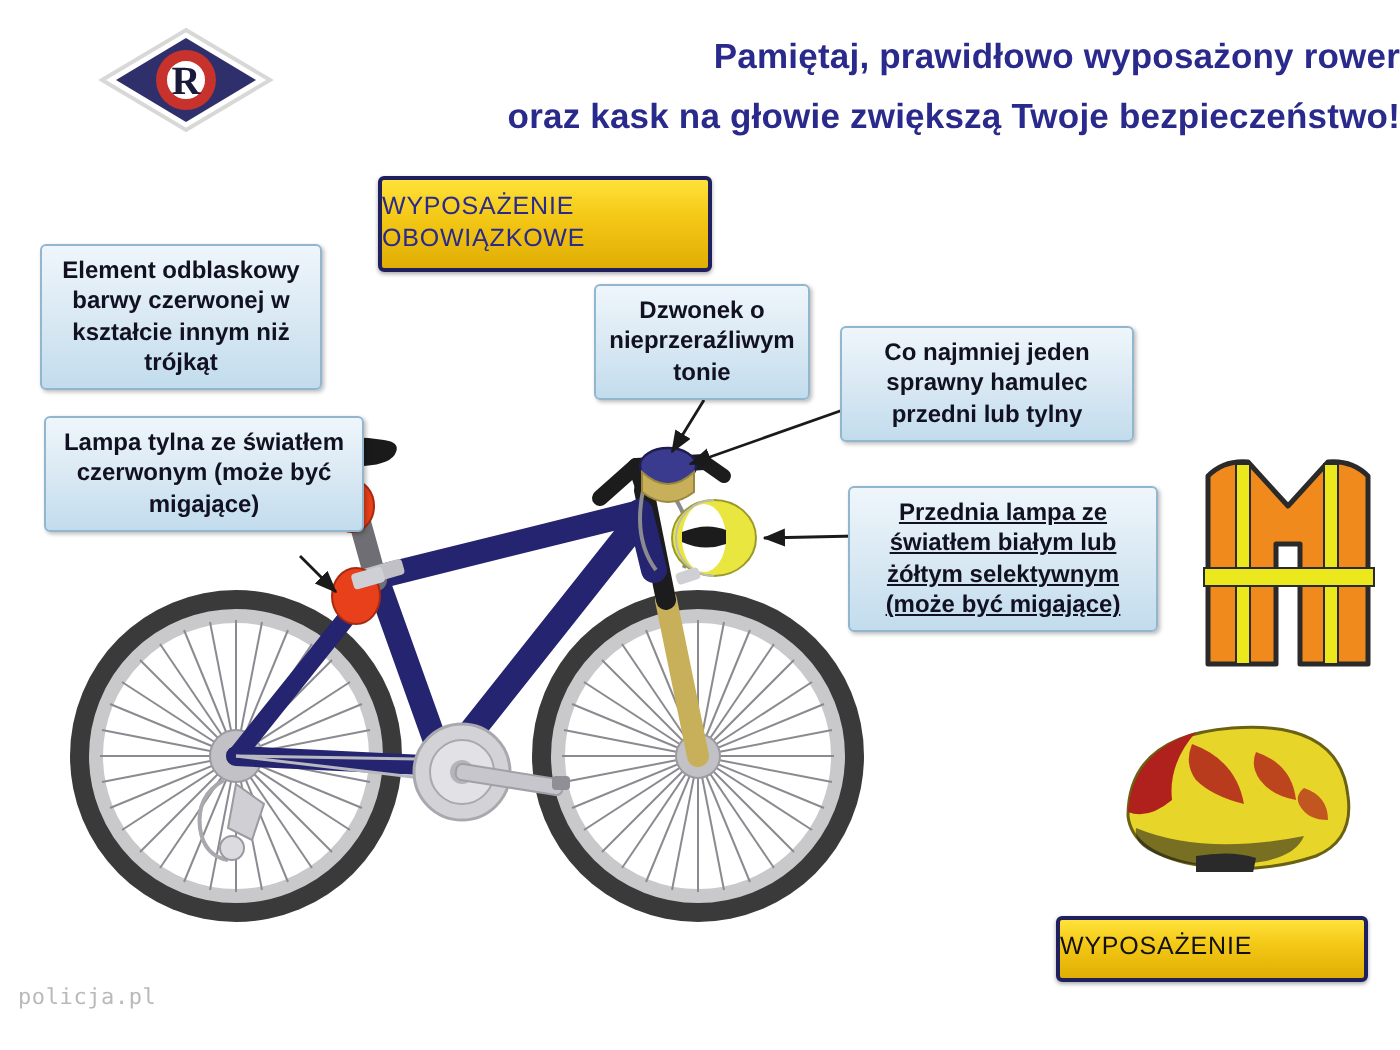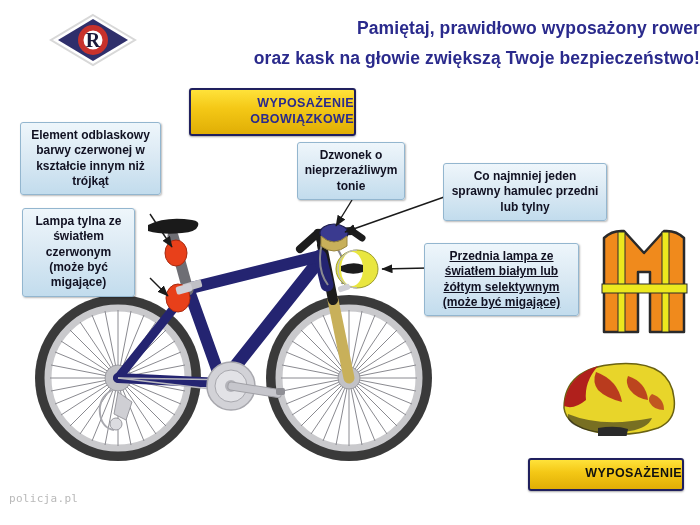--- a/index.html
+++ b/index.html
@@ -11,40 +11,40 @@
   .title{position:absolute;left:0;right:0;text-align:right;color:#2a2a8c;
          font-weight:bold;letter-spacing:.1px;}
   .title.l1{top:18px;font-size:17.5px;}
   .title.l2{top:48px;font-size:17.5px;}
 
   
   .logo{position:absolute;left:49px;top:13px;width:88px;height:54px;}
 
   
   .banner{position:absolute;border:2px solid #20205e;border-radius:3px;
-          text-align:right;font-weight:bold;line-height:1.25;
+          text-align:left;font-weight:normal;line-height:1.25;
           background:linear-gradient(180deg,#ffe23a 0%,#f4c816 42%,#e0ae05 100%);
           box-shadow:0 1px 2px rgba(0,0,0,.35);}
   .banner span{display:block;}
   #banner-top{left:189px;top:88px;width:163px;padding:6px 0 7px;
               font-size:12.5px;color:#2a2a8c;letter-spacing:.4px;}
   #banner-bottom{left:528px;top:458px;width:152px;padding:6px 0 7px;
                  font-size:12.5px;color:#111111;letter-spacing:.4px;}
 
   
   .callout{position:absolute;border:1px solid #93b6cf;border-radius:3px;
            background:linear-gradient(180deg,#eef6fb 0%,#dceaf4 45%,#c2dced 100%);
            color:#111122;font-weight:bold;text-align:center;
            box-shadow:1px 1px 2px rgba(0,0,0,.28);
            font-size:12px;line-height:1.28;padding:5px 4px;
            box-sizing:border-box;}
   #co-reflector{left:20px;top:122px;width:141px;}
-  #co-rearlamp {left:22px;top:208px;width:113px;}
+  #co-rearlamp {left:22px;top:208px;width:160px;}
   #co-bell     {left:297px;top:142px;width:108px;}
-  #co-brake    {left:443px;top:163px;width:164px;}
+  #co-brake    {left:420px;top:163px;width:147px;}
   #co-frontlamp{left:424px;top:243px;width:155px;text-decoration:underline;}
 
   
   #watermark{position:absolute;left:9px;top:492px;font-size:11px;color:#b9b9b9;
              font-family:"DejaVu Sans Mono",monospace;letter-spacing:.3px;}
 
   svg{display:block;}
 </style>
 </head>
 <body>

